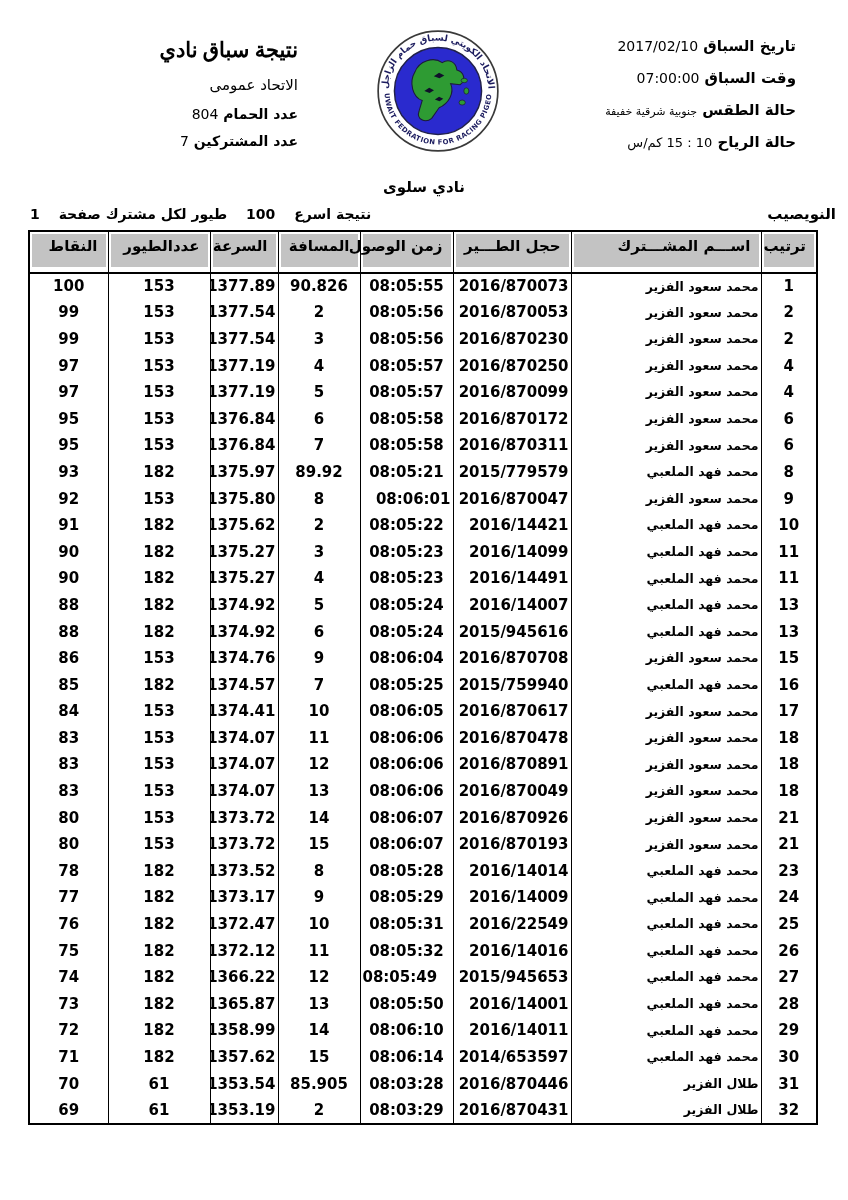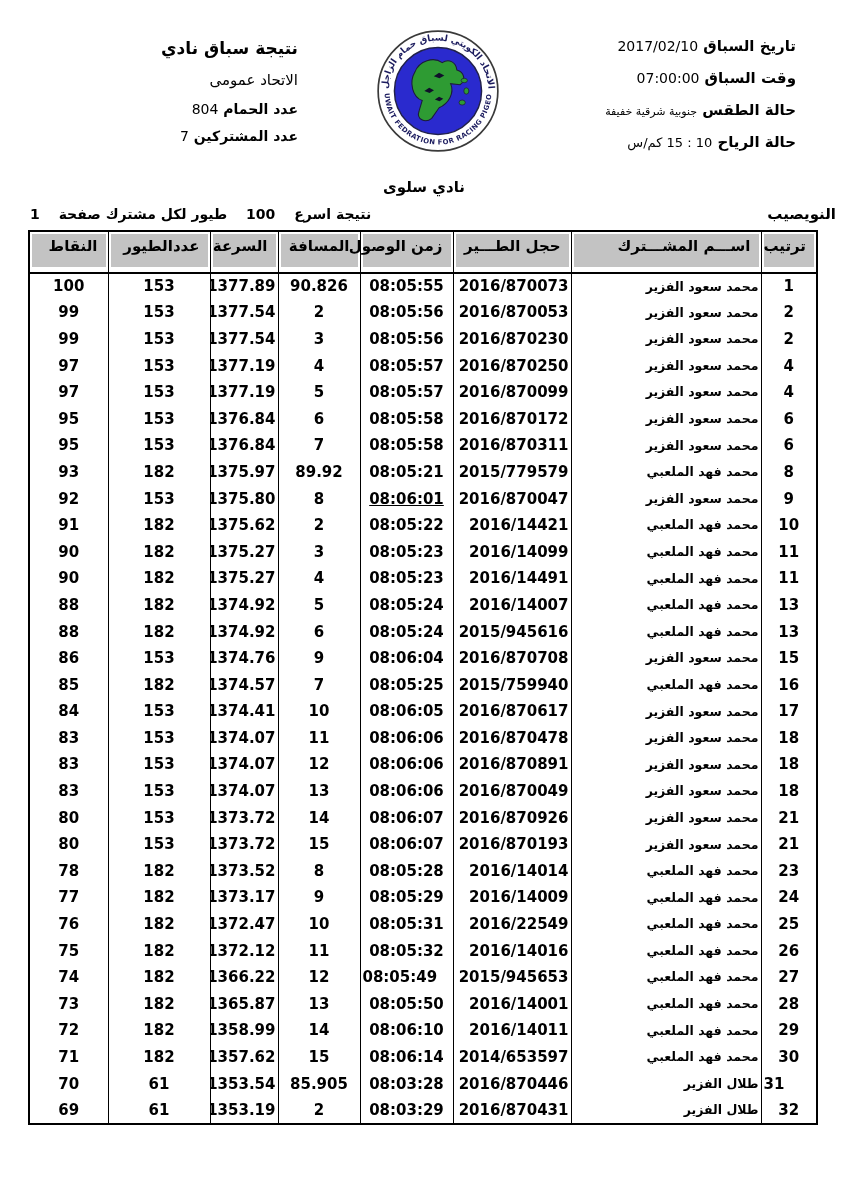--- a/index.html
+++ b/index.html
@@ -32,21 +32,21 @@
   .race-info .val.small { font-size: 11px; }
   .race-info .val.med { font-size: 13px; }
 
   .logo-wrap { width: 126px; height: 126px; margin-top: 2px; }
 
   .title-block {
     width: 268px;
     padding-top: 12px;
     text-align: right;
   }
-  .title-block .t1 { font-weight: bold; font-size: 17px; margin-bottom: 13px; }
+  .title-block .t1 { font-weight: bold; font-size: 21px; margin-bottom: 13px; font-family: Liberation Serif, serif; }
   .title-block .t2 { font-size: 15px; margin-bottom: 12px; }
   .title-block .t3 { font-weight: bold; font-size: 14px; margin-bottom: 11px; }
   .title-block .t3 .num { font-weight: normal; font-size: 14px; }
 
   
   .club-name {
     text-align: center;
     font-weight: bold;
     font-size: 15px;
     margin-top: 14px;
@@ -304,21 +304,21 @@
           <td class="cell-time" style="text-align: center;">08:05:21</td>
           <td class="cell-distance" style="text-align: center;">89.92</td>
           <td class="cell-speed" style="text-align: center;">1375.97</td>
           <td class="cell-birds" style="text-align: center;">182</td>
           <td class="cell-points" style="text-align: center;">93</td>
         </tr>
         <tr>
           <td class="cell-rank" style="text-align: center;">9</td>
           <td class="cell-name" style="text-align: right;">محمد سعود الفزير</td>
           <td class="cell-ring" style="text-align: right;">2016/870047</td>
-          <td class="cell-time" style="text-align: center; text-decoration: underline;">08:06:01</td>
+          <td class="cell-time" style="text-align: right;">08:06:01</td>
           <td class="cell-distance" style="text-align: center;">8</td>
           <td class="cell-speed" style="text-align: center;">1375.80</td>
           <td class="cell-birds" style="text-align: center;">153</td>
           <td class="cell-points" style="text-align: center;">92</td>
         </tr>
         <tr>
           <td class="cell-rank" style="text-align: center;">10</td>
           <td class="cell-name" style="text-align: right;">محمد فهد الملعبي</td>
           <td class="cell-ring" style="text-align: right; padding-left: 44px;">2016/14421</td>
           <td class="cell-time" style="text-align: center;">08:05:22</td>
@@ -521,21 +521,21 @@
           <td class="cell-rank" style="text-align: center;">30</td>
           <td class="cell-name" style="text-align: right;">محمد فهد الملعبي</td>
           <td class="cell-ring" style="text-align: right;">2014/653597</td>
           <td class="cell-time" style="text-align: center;">08:06:14</td>
           <td class="cell-distance" style="text-align: center;">15</td>
           <td class="cell-speed" style="text-align: center;">1357.62</td>
           <td class="cell-birds" style="text-align: center;">182</td>
           <td class="cell-points" style="text-align: center;">71</td>
         </tr>
         <tr>
-          <td class="cell-rank" style="text-align: left;">31</td>
+          <td class="cell-rank" style="text-align: center;">31</td>
           <td class="cell-name" style="text-align: right;">طلال الفزير</td>
           <td class="cell-ring" style="text-align: right;">2016/870446</td>
           <td class="cell-time" style="text-align: center;">08:03:28</td>
           <td class="cell-distance" style="text-align: center;">85.905</td>
           <td class="cell-speed" style="text-align: center;">1353.54</td>
           <td class="cell-birds" style="text-align: center;">61</td>
           <td class="cell-points" style="text-align: center;">70</td>
         </tr>
         <tr>
           <td class="cell-rank" style="text-align: center;">32</td>

